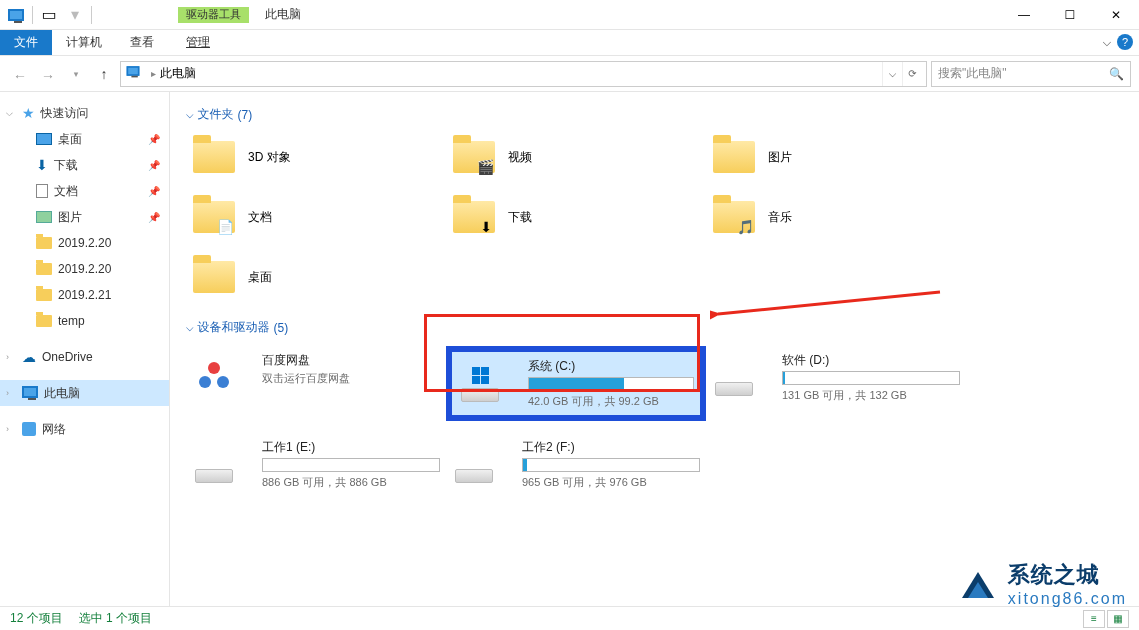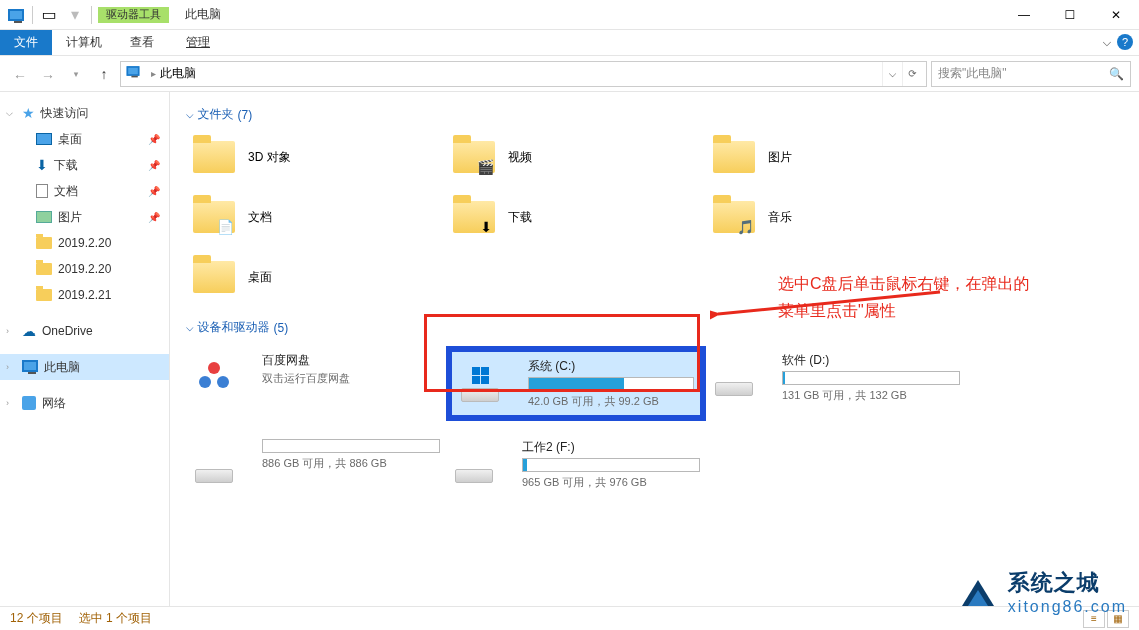--- a/index.html
+++ b/index.html
@@ -67,26 +67,26 @@
 .drive-name { color: #222; margin-bottom: 2px; }
 .drive-bar { height: 14px; border: 1px solid #b8b8b8; background: #fff; margin-bottom: 3px; position: relative; }
 .drive-fill { height: 100%; background: #26a0da; }
 .drive-sub { font-size: 11px; color: #6a6a6a; }
 
 .highlight-box { position: absolute; border: 3px solid #e8291c; pointer-events: none; }
 .annotation { position: absolute; color: #e8291c; font-size: 16px; line-height: 1.7; }
 .arrow-svg { position: absolute; pointer-events: none; }
 
 
-.statusbar { position: absolute; bottom: 0; left: 0; right: 0; height: 24px; border-top: 1px solid #e5e5e5; display: flex; align-items: center; padding: 0 10px; font-size: 12px; color: #a16207; gap: 16px; }
+.statusbar { position: absolute; bottom: 0; left: 0; right: 0; height: 24px; border-top: 1px solid #e5e5e5; display: flex; align-items: center; padding: 0 10px; font-size: 12px; color: #15803d; gap: 16px; }
 .status-right { margin-left: auto; display: flex; gap: 2px; }
 .view-btn { width: 22px; height: 18px; border: 1px solid #ccc; display: flex; align-items: center; justify-content: center; font-size: 10px; }
 
 
-.watermark { position: absolute; right: 12px; bottom: 14px; display: flex; align-items: center; gap: 8px; }
+.watermark { position: absolute; right: 12px; bottom: 22px; display: flex; align-items: center; gap: 8px; }
 .wm-icon { width: 44px; height: 44px; }
 .wm-text { display: flex; flex-direction: column; }
 .wm-main { font-size: 22px; font-weight: bold; color: #0b3d6b; letter-spacing: 1px; }
 .wm-sub { font-size: 16px; color: #2a7ac0; letter-spacing: 2px; }
 
 
 .ico-monitor { width: 16px; height: 12px; border: 2px solid #1979ca; background: #4aa3e8; position: relative; }
 .ico-monitor::after { content: ""; position: absolute; bottom: -4px; left: 4px; width: 8px; height: 2px; background: #555; }
 .ico-star { color: #4aa3e8; font-size: 14px; }
 .ico-folder-sm { width: 16px; height: 12px; background: #f7ce5b; border-radius: 1px; position: relative; }
@@ -104,21 +104,21 @@
 <div class="titlebar">
   <div class="qat">
     <div class="qat-btn">
         <div class="ico-monitor"></div>
       </div>
     <div class="qat-sep"></div>
     <div class="qat-btn">▭</div>
     <div class="qat-btn" style="color:#bbb">▾</div>
     <div class="qat-sep"></div>
   </div>
-  <div style="display:flex;flex-direction:column;align-items:center;">
+  <div style="display:flex;flex-direction:column;align-items:center;margin-left:80px">
     <div class="contextual-tab">驱动器工具</div>
   </div>
   <div class="title-text">此电脑</div>
   <div class="window-controls">
     <div class="wc-btn">—</div>
     <div class="wc-btn">☐</div>
     <div class="wc-btn">✕</div>
   </div>
 </div>
 
@@ -189,20 +189,24 @@
           <span>2019.2.20</span>
         </div>
         <div class="side-item child">
           <span class="ico-folder-sm"></span>
           <span>2019.2.20</span>
         </div>
         <div class="side-item child">
           <span class="ico-folder-sm"></span>
           <span>2019.2.21</span>
         </div>
+        <div class="side-item child">
+          <span class="ico-folder-sm"></span>
+          <span>temp</span>
+        </div>
       </div>
 
     <div class="side-spacer"></div>
     <div class="side-item root">
       <span class="exp">›</span>
       <span class="ico-cloud">☁</span>
       <span>OneDrive</span>
     </div>
 
     <div class="side-spacer"></div>
@@ -325,20 +329,21 @@
               <div class="drive-fill" style="width:1%"></div>
             </div>
       <div class="drive-sub">131 GB 可用，共 132 GB</div>
     </div>
         </div>
         <div class="drive-item">
           <div class="drive-icon">
             <div class="drive-shape"></div>
           </div>
     <div class="drive-info">
+      <div class="drive-name">工作1 (E:)</div>
       <div class="drive-bar">
               <div class="drive-fill" style="width:0%"></div>
             </div>
       <div class="drive-sub">886 GB 可用，共 886 GB</div>
     </div>
         </div>
         <div class="drive-item">
           <div class="drive-icon">
             <div class="drive-shape"></div>
           </div>
@@ -356,24 +361,20 @@
 
     <svg class="arrow-svg" style="left:540px;top:192px" width="240" height="40">
       <defs>
           <marker id="ah" markerWidth="10" markerHeight="8" refX="1" refY="4" orient="auto">
             <polygon points="10 0, 0 4, 10 8" fill="#e8291c"></polygon>
           </marker>
         </defs>
       <line x1="230" y1="8" x2="8" y2="30" stroke="#e8291c" stroke-width="3" marker-end="url(#ah)"></line>
     </svg>
 
-    <div class="annotation" style="left:608px;top:178px">
-      <div>选中C盘后单击鼠标右键，在弹出的</div>
-      <div>菜单里点击"属性</div>
-    </div>
   </div>
 </div>
 
 <div class="statusbar">
   <span>12 个项目</span>
   <span>选中 1 个项目</span>
   <div class="status-right">
     <div class="view-btn">≡</div>
     <div class="view-btn">▦</div>
   </div>

